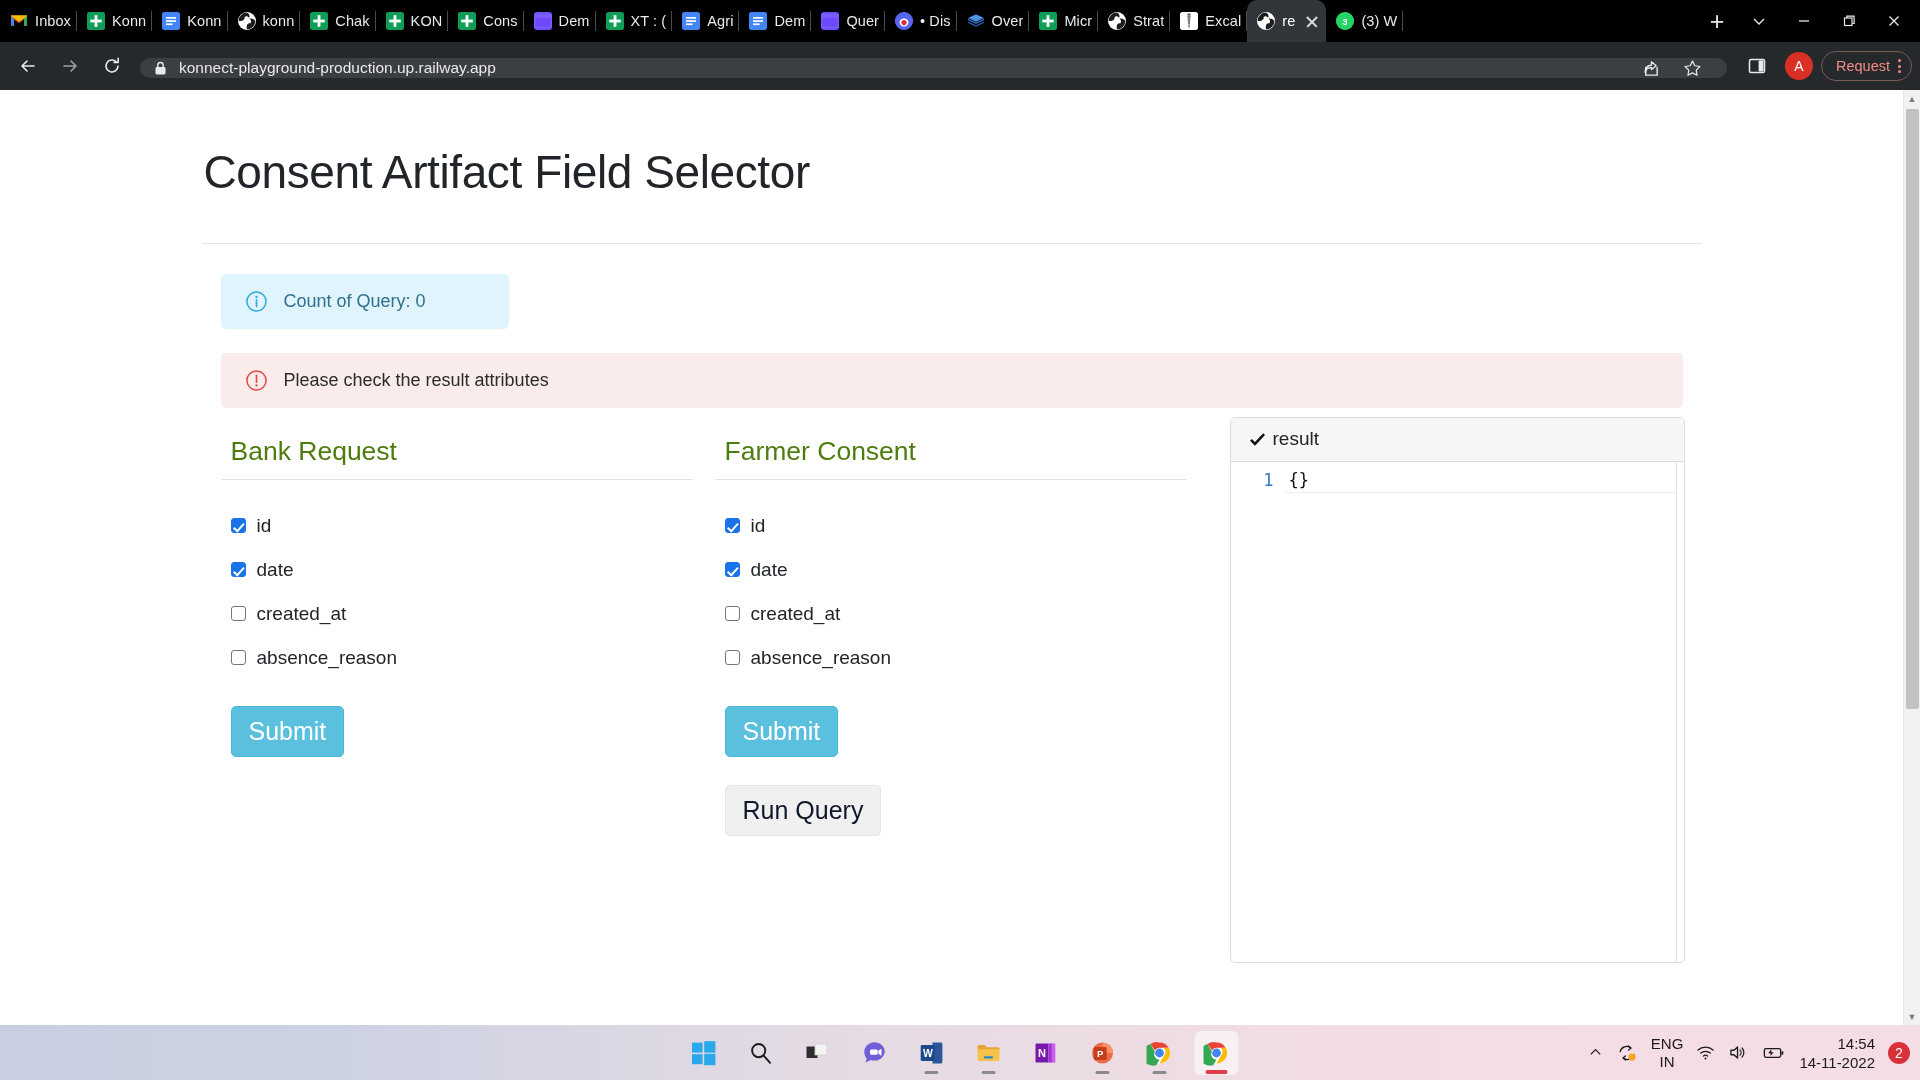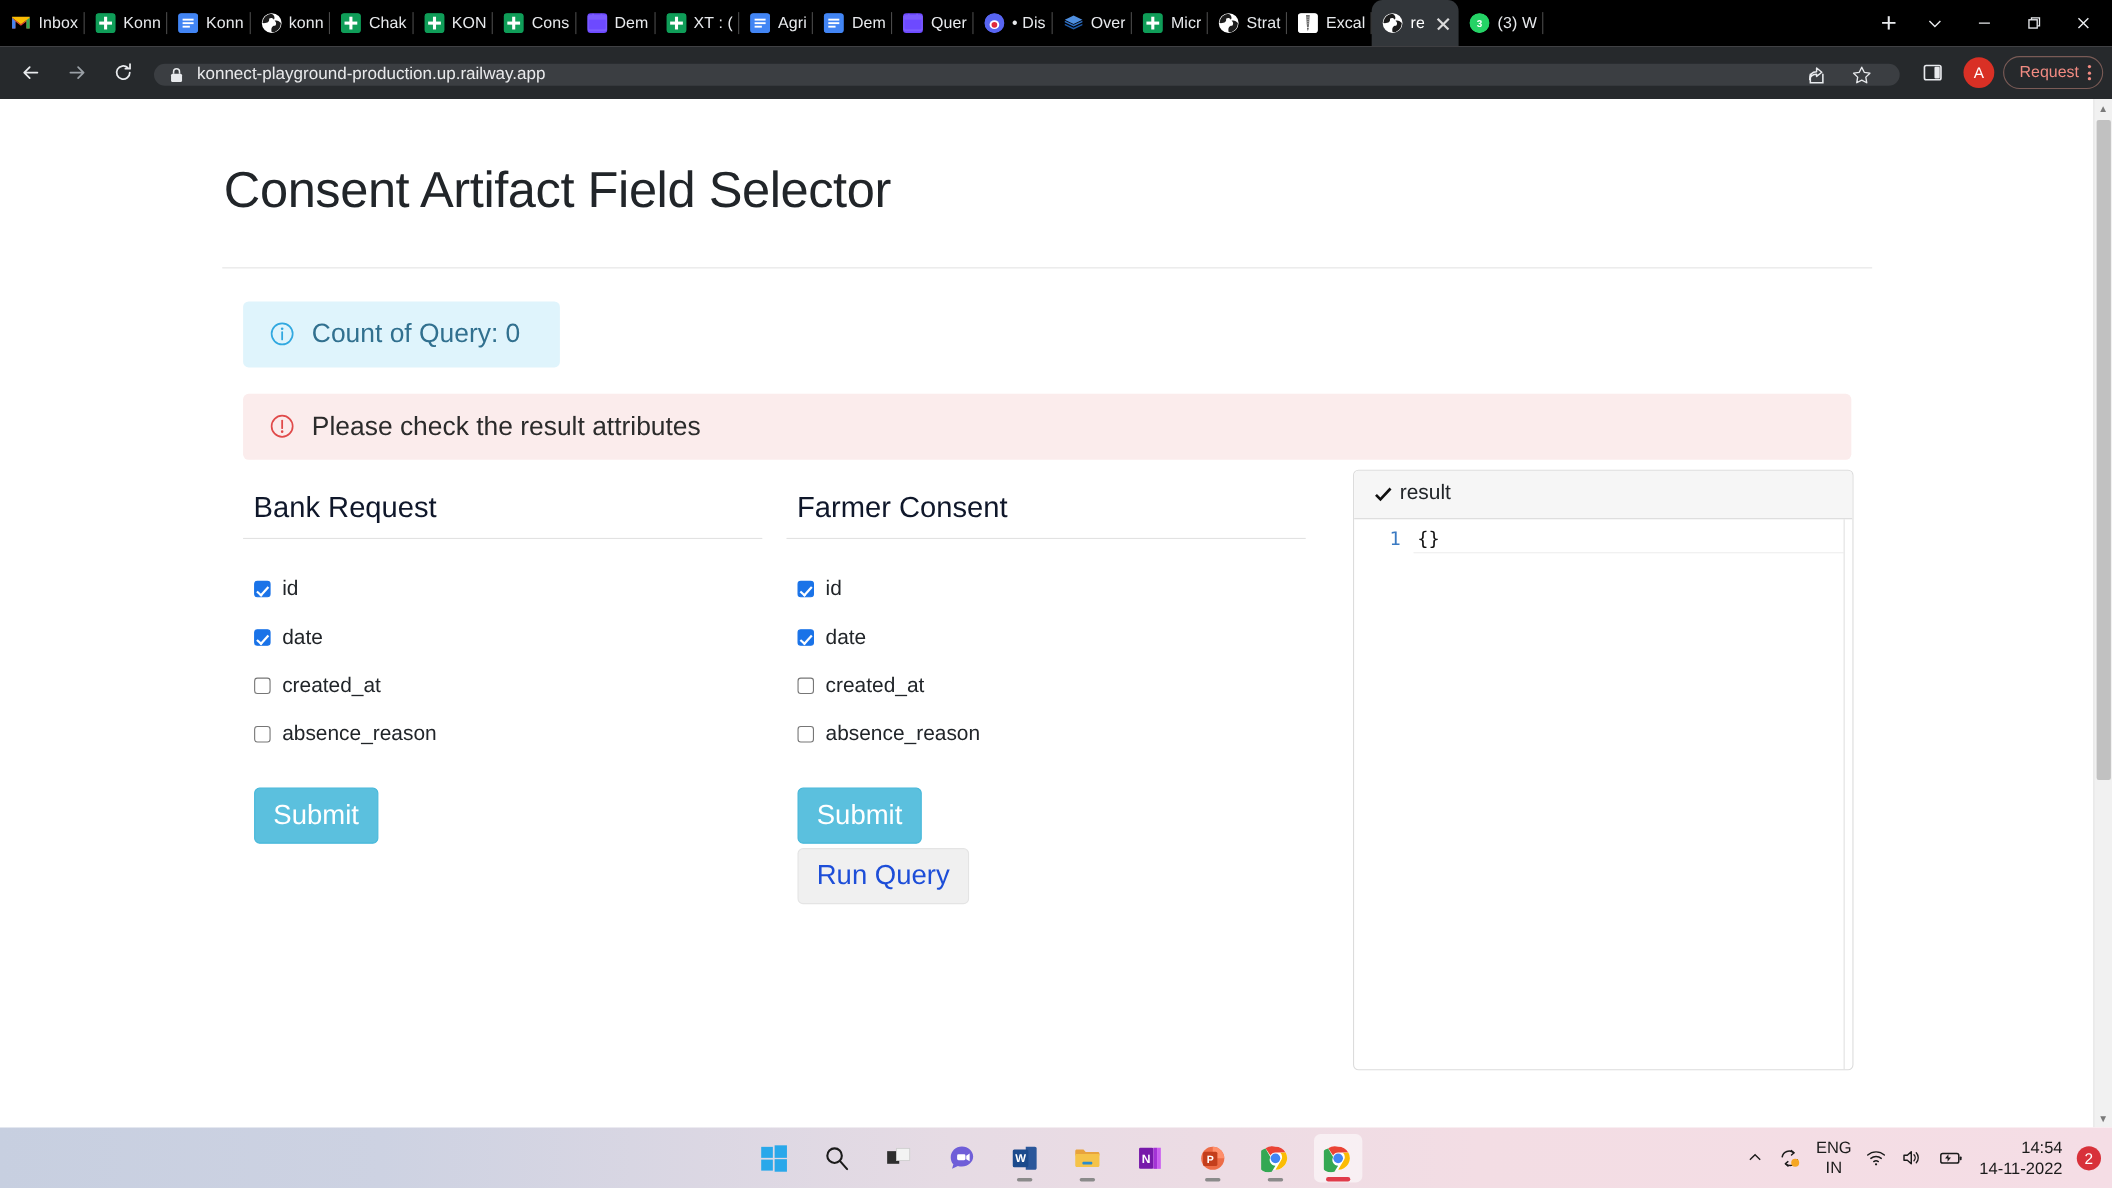--- a/index.html
+++ b/index.html
@@ -100,30 +100,30 @@
   
   .container { width: 1500px; margin: 0 auto; padding: 56px 0 0 0; }
   h1.page-title {
     font-size: 46px; font-weight: 400; color: #212529; letter-spacing: -0.4px;
     padding: 0 0 0 2px; line-height: 1.15;
   }
   .title-rule { border: 0; border-top: 1px solid #e4e4e4; margin: 44px 0 0 0; }
 
   .alert {
     border-radius: 5px; display: flex; align-items: center; gap: 16px;
-    font-size: 24px; padding: 16px 24px; margin-left: 19px;
+    font-size: 18px; padding: 16px 24px; margin-left: 19px;
   }
   .alert-info { background: #dff4fc; color: #31708f; width: 288px; margin-top: 30px; }
   .alert-danger { background: #fbecec; color: #2b2b2b; margin-top: 24px; margin-right: 19px; }
   .alert .ic { flex: 0 0 auto; display: flex; align-items: center; }
 
   .columns { display: flex; padding: 0 0 0 19px; margin-top: 28px; }
   .col { width: 494px; flex: 0 0 494px; padding-right: 22px; }
   .col h2 {
-    font-size: 26.5px; font-weight: 400; color: #0f172a;
+    font-size: 26.5px; font-weight: 400; color: #4d7c0f;
     padding: 0 0 12px 10px;
   }
   .col .rule { border: 0; border-top: 1px solid #e2e2e2; margin: 0 0 0 0; }
 
   .checks { padding: 24px 0 0 10px; }
   .check-row { display: flex; align-items: center; gap: 11px; height: 44px; }
   .cb {
     width: 15px; height: 15px; flex: 0 0 15px; border-radius: 3px;
     border: 1px solid #767676; background: #fff; position: relative;
   }
@@ -133,21 +133,21 @@
     border: solid #fff; border-width: 0 2px 2px 0; transform: rotate(42deg);
   }
   .check-row label { font-size: 19px; color: #212529; }
 
   .btn-row { padding: 26px 0 0 10px; }
   .btn {
     border: 1px solid transparent; border-radius: 5px; font-size: 25px;
     padding: 9px 17px; display: inline-block; line-height: 1.25;
   }
   .btn-submit { background: #5bc0de; border-color: #46b8da; color: #fff; }
-  .btn-run { background: #f0f0f0; border-color: #e4e4e4; color: #1d4ed8; margin-top: 4px; }
+  .btn-run { background: #f0f0f0; border-color: #e4e4e4; color: #0f172a; margin-top: 28px; }
 
   
   .result-panel {
     width: 455px; flex: 0 0 455px; margin-left: 21px; margin-top: -19px;
     border: 1px solid #dcdcdc; border-radius: 5px; background: #fff;
     height: 546px; overflow: hidden; display: flex; flex-direction: column;
   }
   .result-head {
     height: 44px; background: #f6f6f6; border-bottom: 1px solid #dcdcdc;
     display: flex; align-items: center; gap: 7px; padding: 0 18px;

